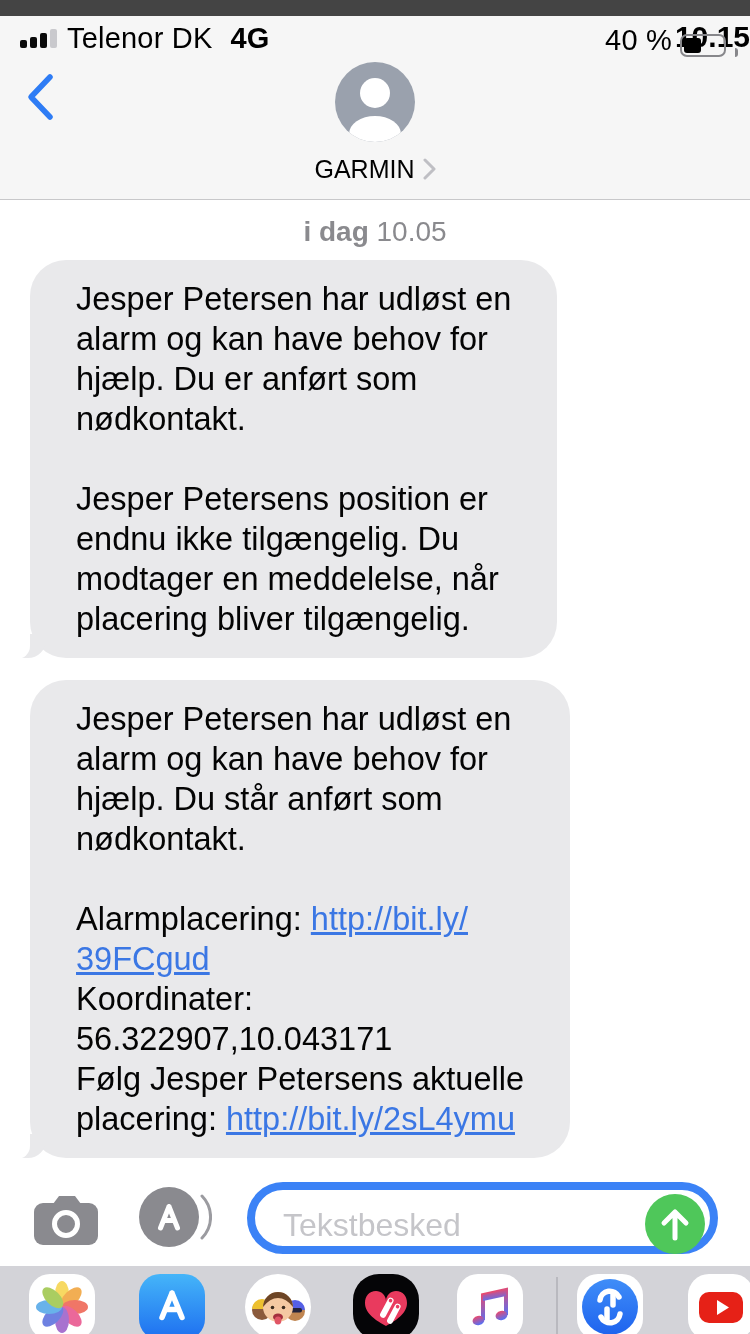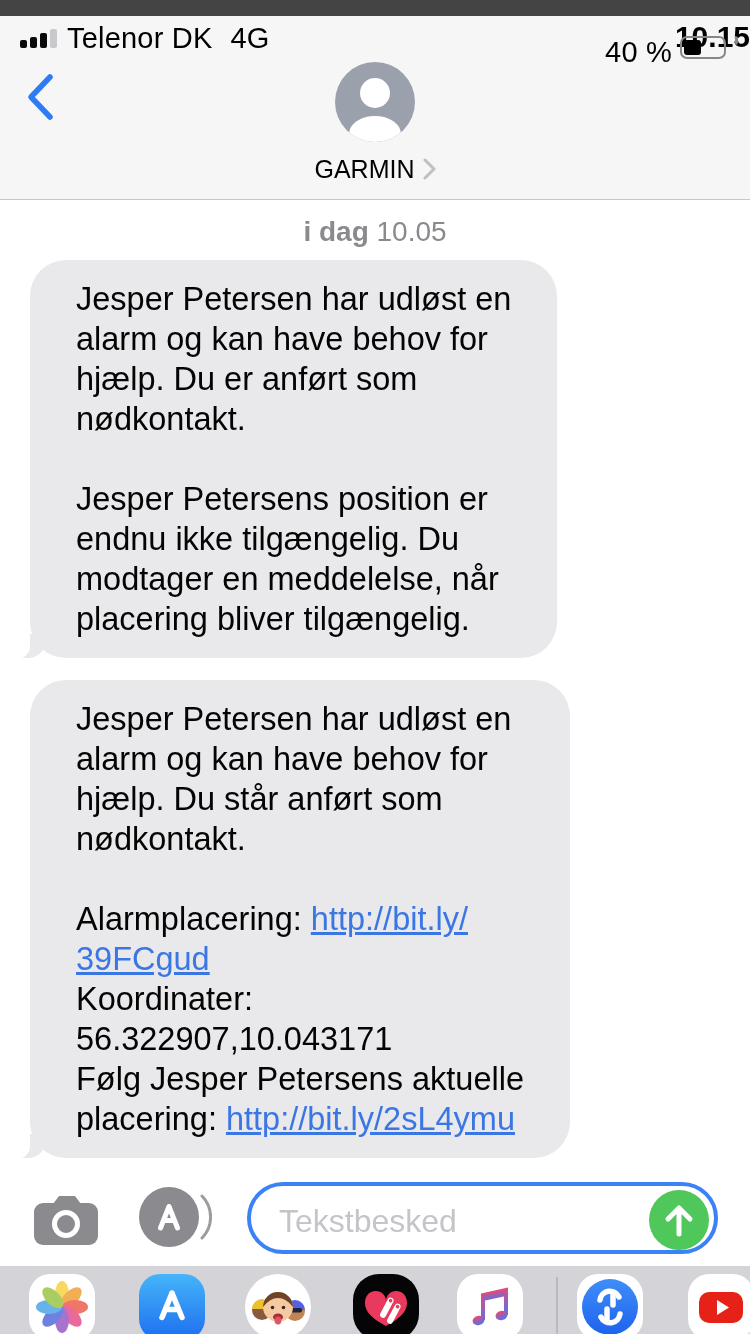--- a/index.html
+++ b/index.html
@@ -16,26 +16,26 @@
   }
   .status-bar{position:absolute;top:0;left:0;width:750px;height:42px;}
   .sb-left{position:absolute;left:20px;top:6px;display:flex;align-items:center;gap:10px;}
   .signal{display:flex;align-items:flex-end;gap:3px;height:19px;}
   .signal i{display:block;width:7px;border-radius:2px;background:#0a0a0a;}
   .signal i:nth-child(1){height:8px;}
   .signal i:nth-child(2){height:11px;}
   .signal i:nth-child(3){height:15px;}
   .signal i:nth-child(4){height:19px;background:#c9c9cd;}
   .sb-text{font-size:29px;color:#000;letter-spacing:.2px;}
-  .sb-net{margin-left:8px;}
+  .sb-net{margin-left:8px;font-weight:bold;}
   .sb-time{
     position:absolute;left:0;right:0;top:4px;text-align:right;
     font-size:30px;font-weight:bold;color:#000;
   }
-  .sb-right{position:absolute;right:12px;top:20px;display:flex;align-items:flex-start;gap:8px;}
+  .sb-right{position:absolute;right:12px;top:8px;display:flex;align-items:flex-end;gap:8px;}
   .battery{position:relative;width:46px;height:23px;border:2px solid #87878b;border-radius:7px;box-sizing:border-box;}
   .battery-fill{position:absolute;left:2px;top:2px;bottom:2px;background:#000;border-radius:3px;}
   .battery-cap{width:3px;height:9px;background:#87878b;border-radius:0 3px 3px 0;margin-left:1px;}
   
   .back-btn{position:absolute;left:22px;top:56px;width:40px;height:50px;cursor:pointer;}
   .avatar{
     position:absolute;left:335px;top:46px;width:80px;height:80px;border-radius:50%;
     background:#9aa1ad;overflow:hidden;
   }
   .contact-row{
@@ -61,21 +61,21 @@
     content:"";position:absolute;left:-13px;bottom:-1px;width:13px;height:28px;
     background:#fff;border-bottom-right-radius:14px;
   }
   .msg-link{color:#3b77e4;text-decoration:underline;cursor:pointer;}
   
   .composer{position:absolute;top:1160px;left:0;width:750px;height:90px;background:#fff;}
   .camera-btn{position:absolute;left:33px;top:16px;width:66px;height:54px;cursor:pointer;}
   .apps-btn{position:absolute;left:138px;top:8px;width:74px;height:66px;cursor:pointer;}
   .input-pill{
     position:absolute;left:247px;top:6px;width:471px;height:72px;
-    border:4px solid #3b82f6;border-radius:38px;box-sizing:border-box;background:#fff;
+    border:8px solid #3b82f6;border-radius:38px;box-sizing:border-box;background:#fff;
   }
   .input-pill input{
     position:absolute;left:26px;top:0;width:330px;height:68px;border:none;outline:none;
     font-family:"Liberation Sans",sans-serif;font-size:32px;color:#222;background:transparent;
   }
   .input-pill input::placeholder{color:#c5c5c9;}
   .send-btn{
     position:absolute;right:5px;top:4px;width:60px;height:60px;border-radius:50%;
     background:#4fc75a;display:flex;align-items:center;justify-content:center;cursor:pointer;
   }

